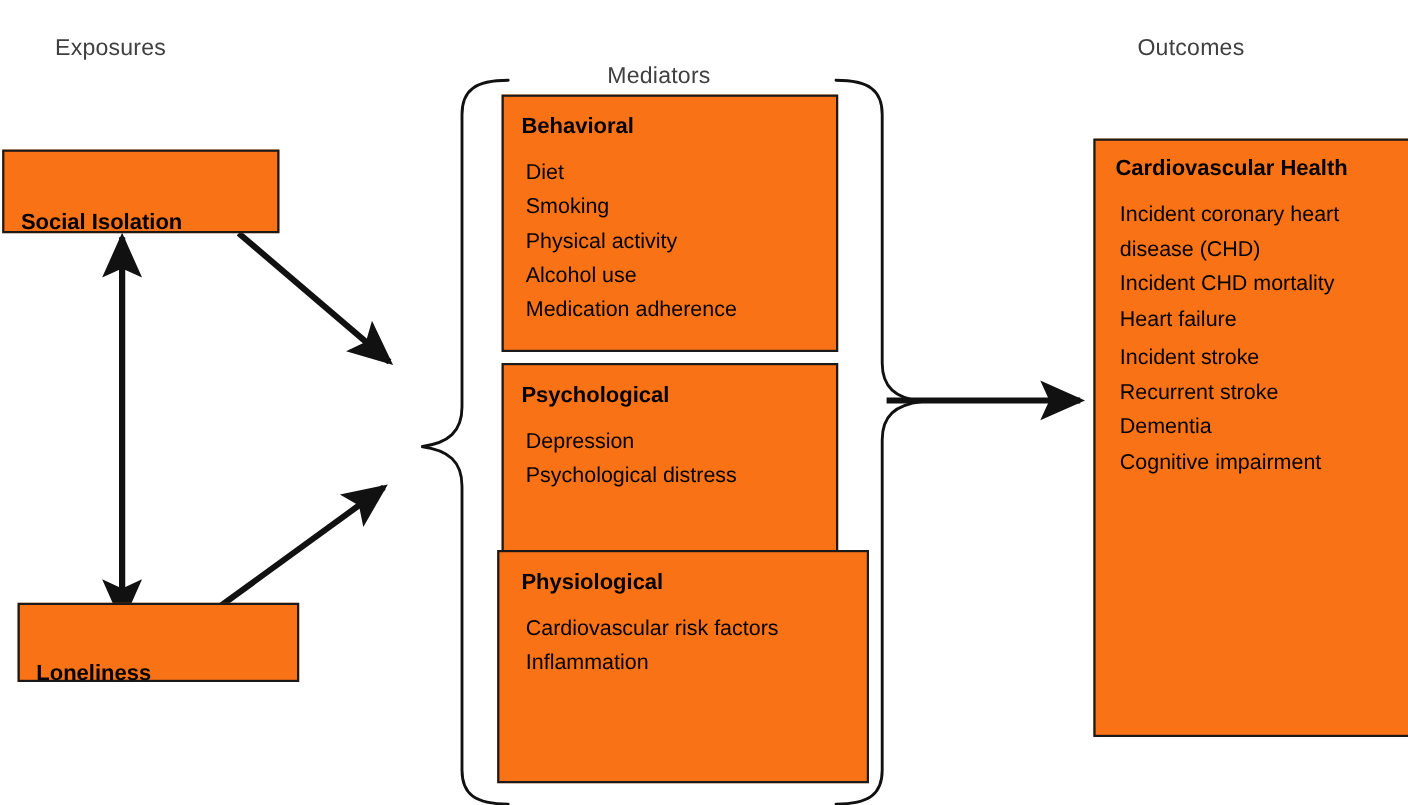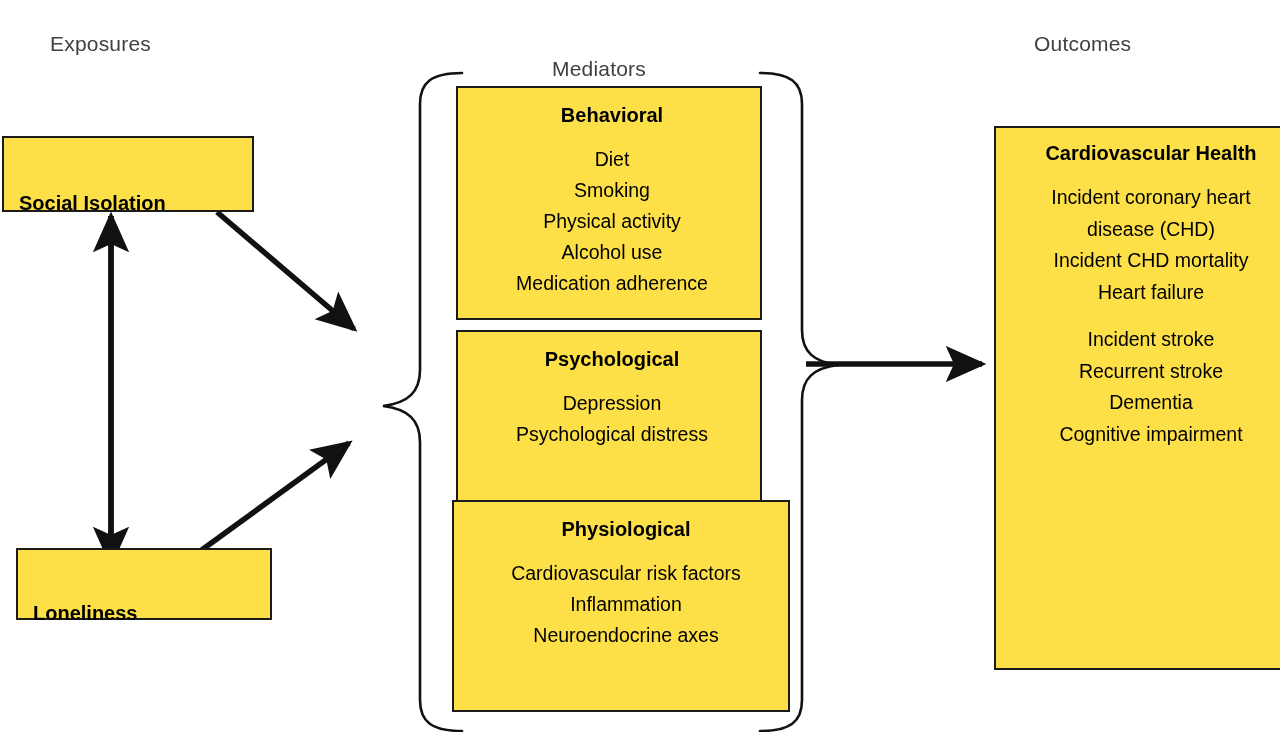--- a/index.html
+++ b/index.html
@@ -31,22 +31,21 @@
     color: #404040;
   }
   #hdr-exposures { left: 50px;  top: 32px; }
   #hdr-mediators { left: 552px; top: 36px; margin-top: 21px; }
   #hdr-outcomes  { left: 1034px; top: 32px; }
 
   .node-box {
     position: absolute;
     box-sizing: border-box;
     border: 2px solid #1a1a1a;
-    background: #fde047;
-    text-align: center;
+    background: #f97316;
   }
 
   #box-social-isolation {
     left: 2px; top: 136px;
     width: 252px; height: 76px;
   }
   #box-loneliness {
     left: 16px; top: 548px;
     width: 256px; height: 72px;
   }
@@ -87,21 +86,21 @@
   .box-title {
     font-weight: bold;
     font-size: 20px;
     line-height: 26px;
     margin: 0 0 14px 0;
     white-space: nowrap;
   }
   .box-title.spaced-top { margin-top: 26px; }
   .item-list {
     list-style: none;
-    margin: 16px;
+    margin: 4px;
     padding: 0;
   }
   .item-list li {
     font-size: 19.5px;
     line-height: 31px;
     white-space: nowrap;
   }
   #box-outcomes .item-list li { white-space: normal; line-height: 31.5px; }
   #box-outcomes .box-inner { left: 18px; right: 8px; top: 12px; }
   #box-physiological .box-inner { left: 20px; }
@@ -188,21 +187,20 @@
     </ul>
   </div>
 </div>
 
 <div class="node-box" id="box-physiological">
   <div class="box-inner">
     <div class="box-title">Physiological</div>
     <ul class="item-list">
       <li>Cardiovascular risk factors</li>
       <li>Inflammation</li>
-      <li>Neuroendocrine axes</li>
     </ul>
   </div>
 </div>
 
 <div class="node-box" id="box-outcomes">
   <div class="box-inner">
     <div class="box-title">Cardiovascular Health</div>
     <ul class="item-list">
       <li>Incident coronary heart disease (CHD)</li>
       <li>Incident CHD mortality</li>

